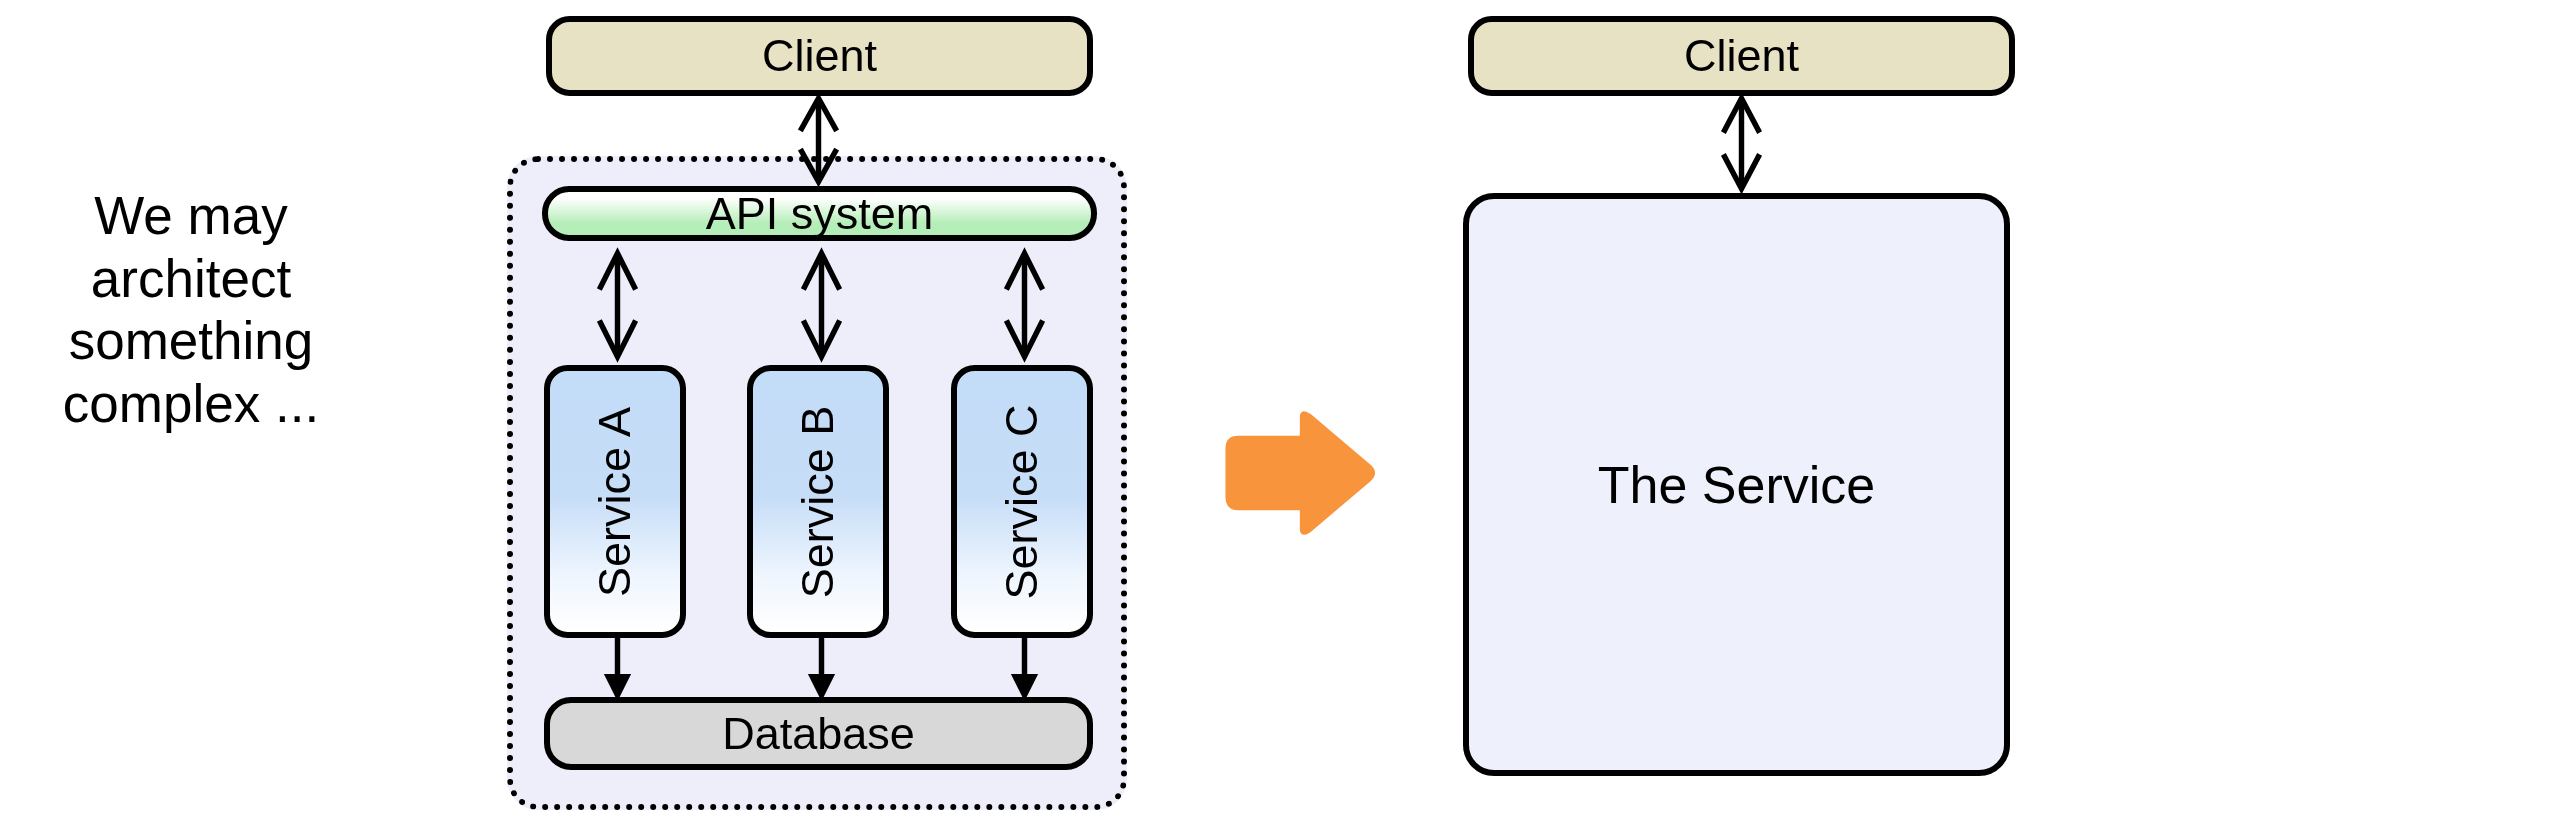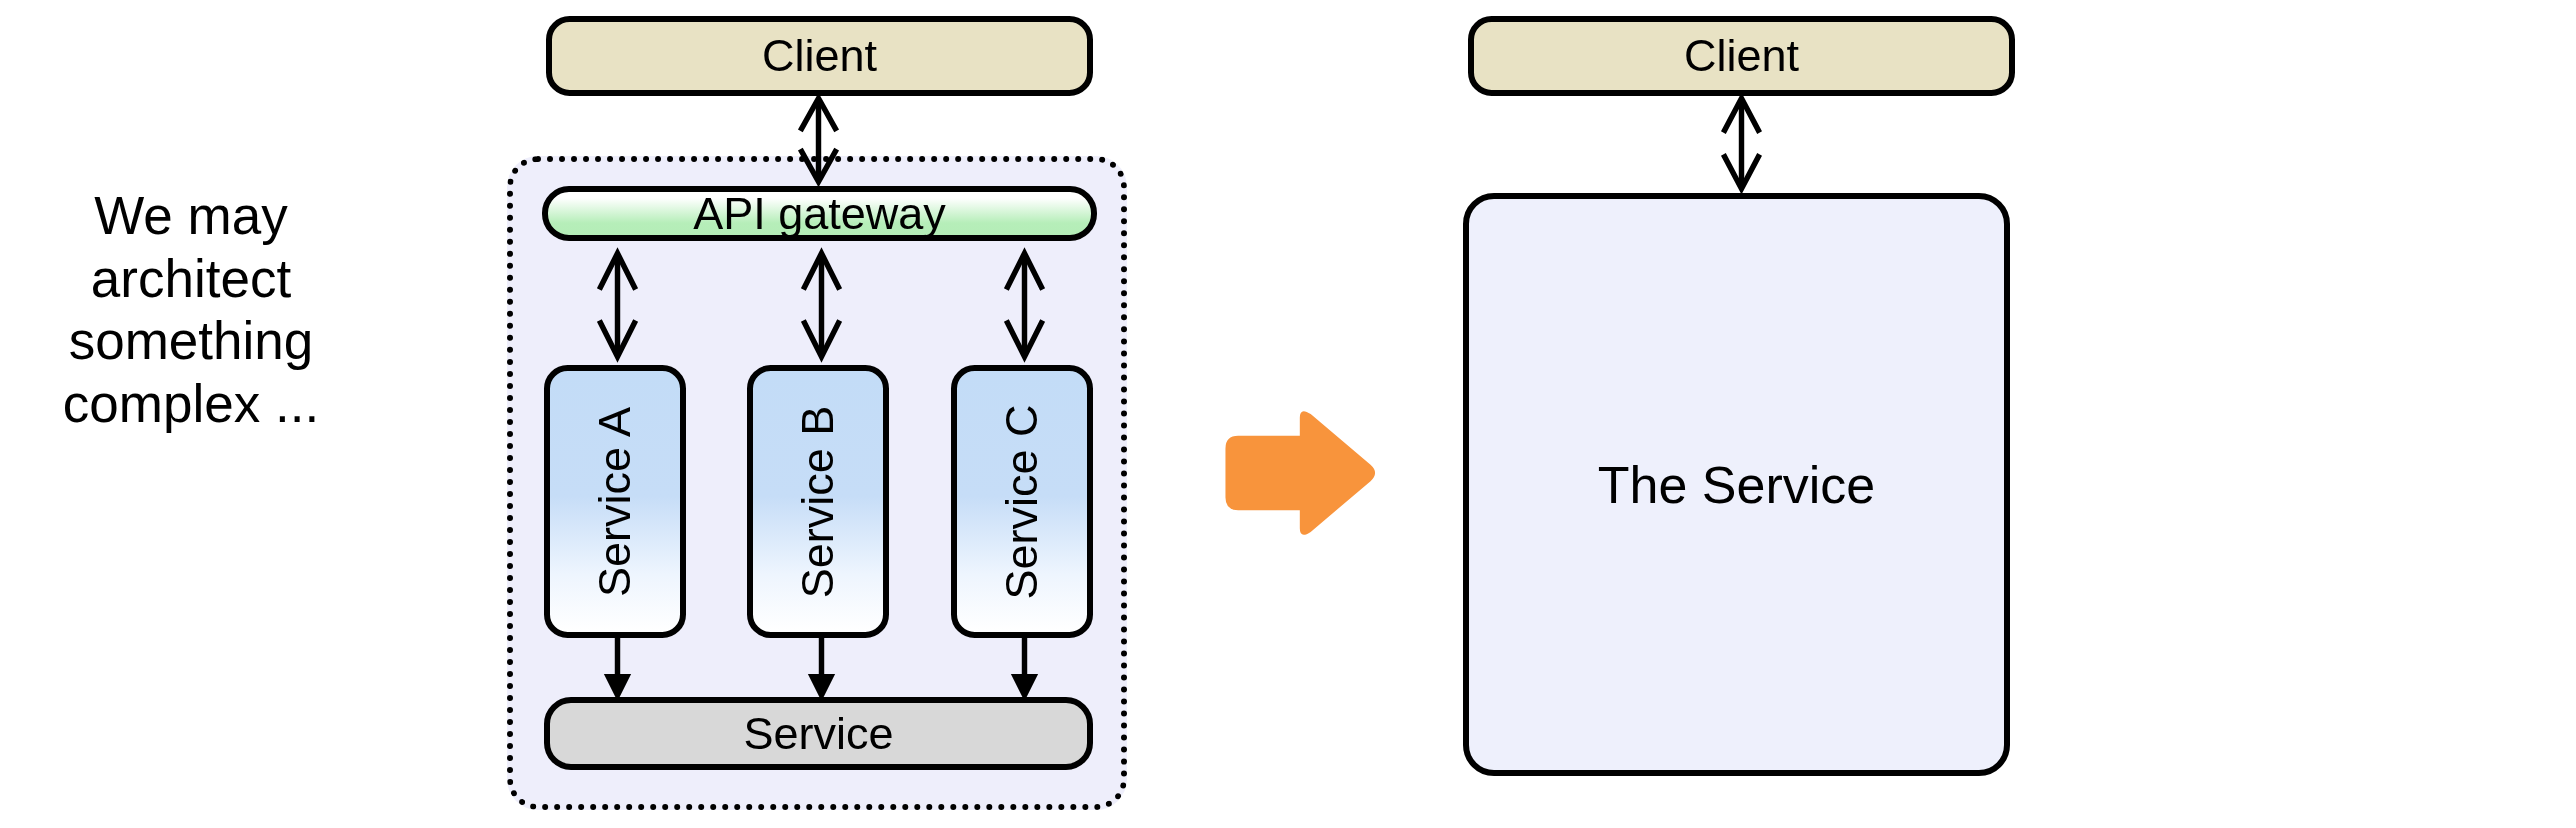--- a/index.html
+++ b/index.html
@@ -173,21 +173,21 @@
 
   <svg id="bidir-left" class="arrow-svg" width="51" height="98" viewBox="0 0 56 108">
     <g fill="none" stroke="#000000" stroke-width="6">
       <line x1="28" y1="14" x2="28" y2="94"></line>
       <polyline points="8,44 28,8 48,44"></polyline>
       <polyline points="8,64 28,100 48,64"></polyline>
     </g>
   </svg>
 
   <div id="api-gateway" class="node">
-    <span>API gateway</span>
+    <span>API system</span>
   </div>
 
   <svg id="bidir-a" class="arrow-svg" width="51" height="118" viewBox="0 0 56 130">
     <g fill="none" stroke="#000000" stroke-width="6">
       <line x1="28" y1="14" x2="28" y2="116"></line>
       <polyline points="8,48 28,8 48,48"></polyline>
       <polyline points="8,82 28,122 48,82"></polyline>
     </g>
   </svg>
   <svg id="bidir-b" class="arrow-svg" width="51" height="118" viewBox="0 0 56 130">
@@ -228,21 +228,21 @@
     </g>
   </svg>
   <svg id="db-arrow-c" class="arrow-svg" width="51" height="69" viewBox="0 0 56 76">
     <g stroke="#000000" stroke-width="6" fill="#000000">
       <line x1="28" y1="0" x2="28" y2="52" fill="none"></line>
       <polygon points="13,44 43,44 28,74" stroke="none"></polygon>
     </g>
   </svg>
 
   <div id="database" class="node">
-    <span>Service</span>
+    <span>Database</span>
   </div>
 
   <svg id="transform-arrow" viewBox="0 0 180 150">
     <path d="M 10 48 Q 10 34 24 34 L 92 34 L 92 14 Q 92 2 104 10
              L 170 66 Q 180 75 170 84 L 104 140 Q 92 148 92 136
              L 92 116 L 24 116 Q 10 116 10 102 Z" fill="#f8943c" stroke="none"></path>
   </svg>
 
   <div id="client-right" class="node">
     <span>Client</span>

